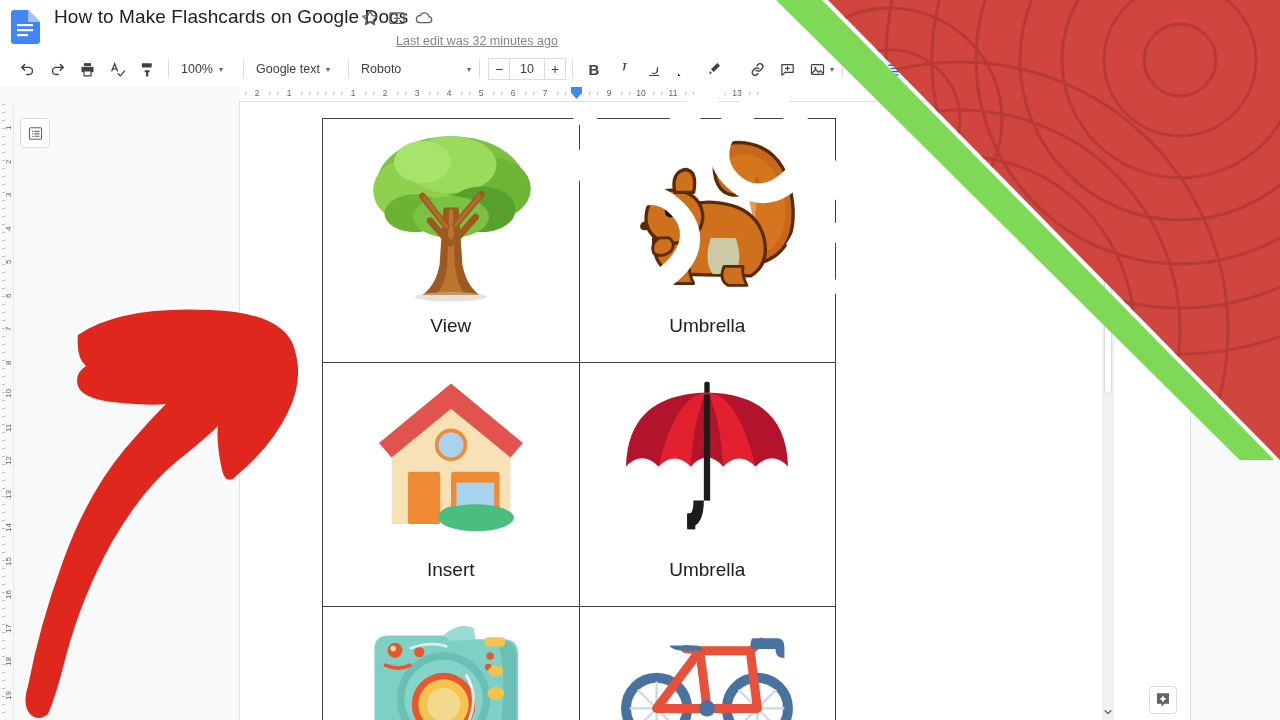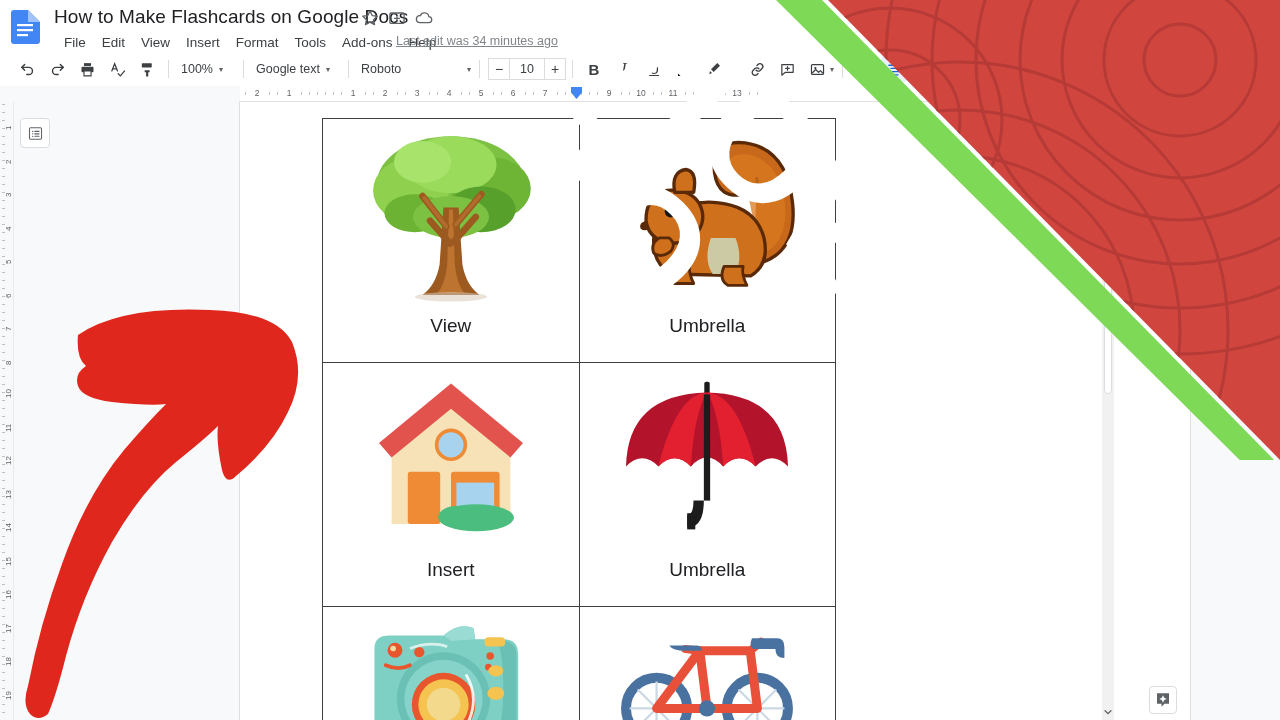--- a/index.html
+++ b/index.html
@@ -209,32 +209,22 @@
       <rect x="3.5" y="6" width="17" height="12.5" rx="1.5"></rect>
       <path d="M12 9.5v6M9 12.5h6" stroke-linecap="round"></path>
     </svg>
   </div>
   <div class="title-icon" id="cloud-icon">
     <svg viewBox="0 0 24 24" width="20" height="20" fill="none" stroke="#5f6368" stroke-width="1.6">
       <path d="M6.5 17.5h11a3.6 3.6 0 0 0 .3-7.2 5.3 5.3 0 0 0-10.2-1A3.7 3.7 0 0 0 6.5 17.5z" stroke-linejoin="round"></path>
     </svg>
   </div>
 
-  <div id="menubar">
-    <div class="menu-item">File</div>
-    <div class="menu-item">Edit</div>
-    <div class="menu-item">View</div>
-    <div class="menu-item">Insert</div>
-    <div class="menu-item">Format</div>
-    <div class="menu-item">Tools</div>
-    <div class="menu-item">Add-ons</div>
-    <div class="menu-item">Help</div>
-  </div>
-
-  <div id="last-edit">Last edit was 34 minutes ago</div>
+
+  <div id="last-edit">Last edit was 32 minutes ago</div>
 </div>
 
 <div id="toolbar">
   <div style="width:12px;flex:0 0 auto"></div>
 
   <div class="tb-btn">
     <svg viewBox="0 0 24 24" width="17" height="17" fill="none" stroke="#3c4043" stroke-width="2" stroke-linecap="round" stroke-linejoin="round">
       <path d="M4 9h10a5 5 0 0 1 0 10h-3"></path>
         <path d="M4 9l4-4M4 9l4 4"></path>
     </svg>

